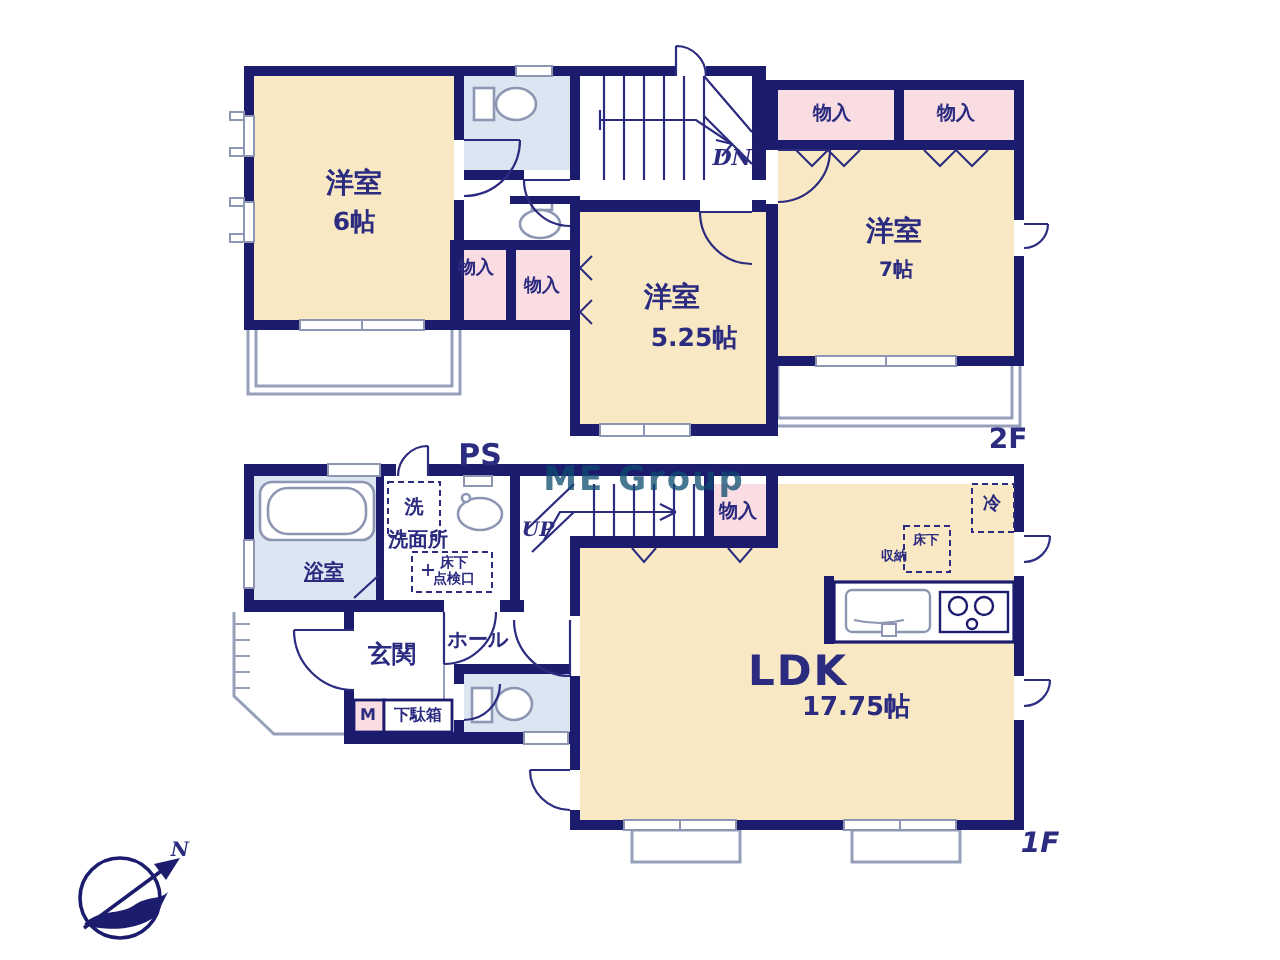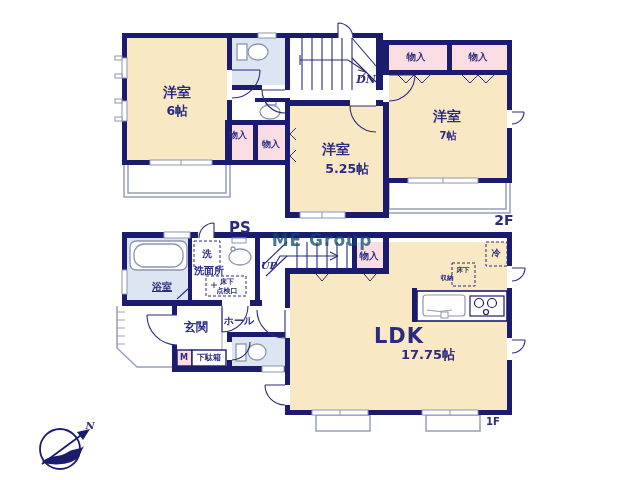--- a/index.html
+++ b/index.html
@@ -247,16 +247,16 @@
   <div class="lbl" style="left:369px;top:256px;font-size:9.5px;">物入</div>
   <div class="lbl" style="left:496px;top:253px;font-size:9px;">冷</div>
   <div class="lbl" style="left:463px;top:270px;font-size:6.5px;">床下</div>
   <div class="lbl" style="left:447px;top:278px;font-size:6.5px;">収納</div>
   <div class="lbl" style="left:399px;top:336px;font-size:21px;letter-spacing:1px;">LDK</div>
   <div class="lbl" style="left:400px;top:354px;font-size:13px;margin-left:28px;">17.75帖</div>
   <div class="lbl" style="left:196px;top:327px;font-size:12px;">玄関</div>
   <div class="lbl" style="left:239px;top:321px;font-size:10px;">ホール</div>
   <div class="lbl" style="left:184px;top:358px;font-size:8px;">M</div>
   <div class="lbl" style="left:209px;top:358px;font-size:8px;">下駄箱</div>
-  <div class="lbl" style="left:493px;top:422px;font-size:10px;">1F</div>
+  <div class="lbl" style="left:520px;top:422px;font-size:14px;font-style:italic;">1F</div>
 
   <div class="lbl it" style="left:90px;top:426px;font-size:10px;">N</div>
 </div>
 
 </body></html>

